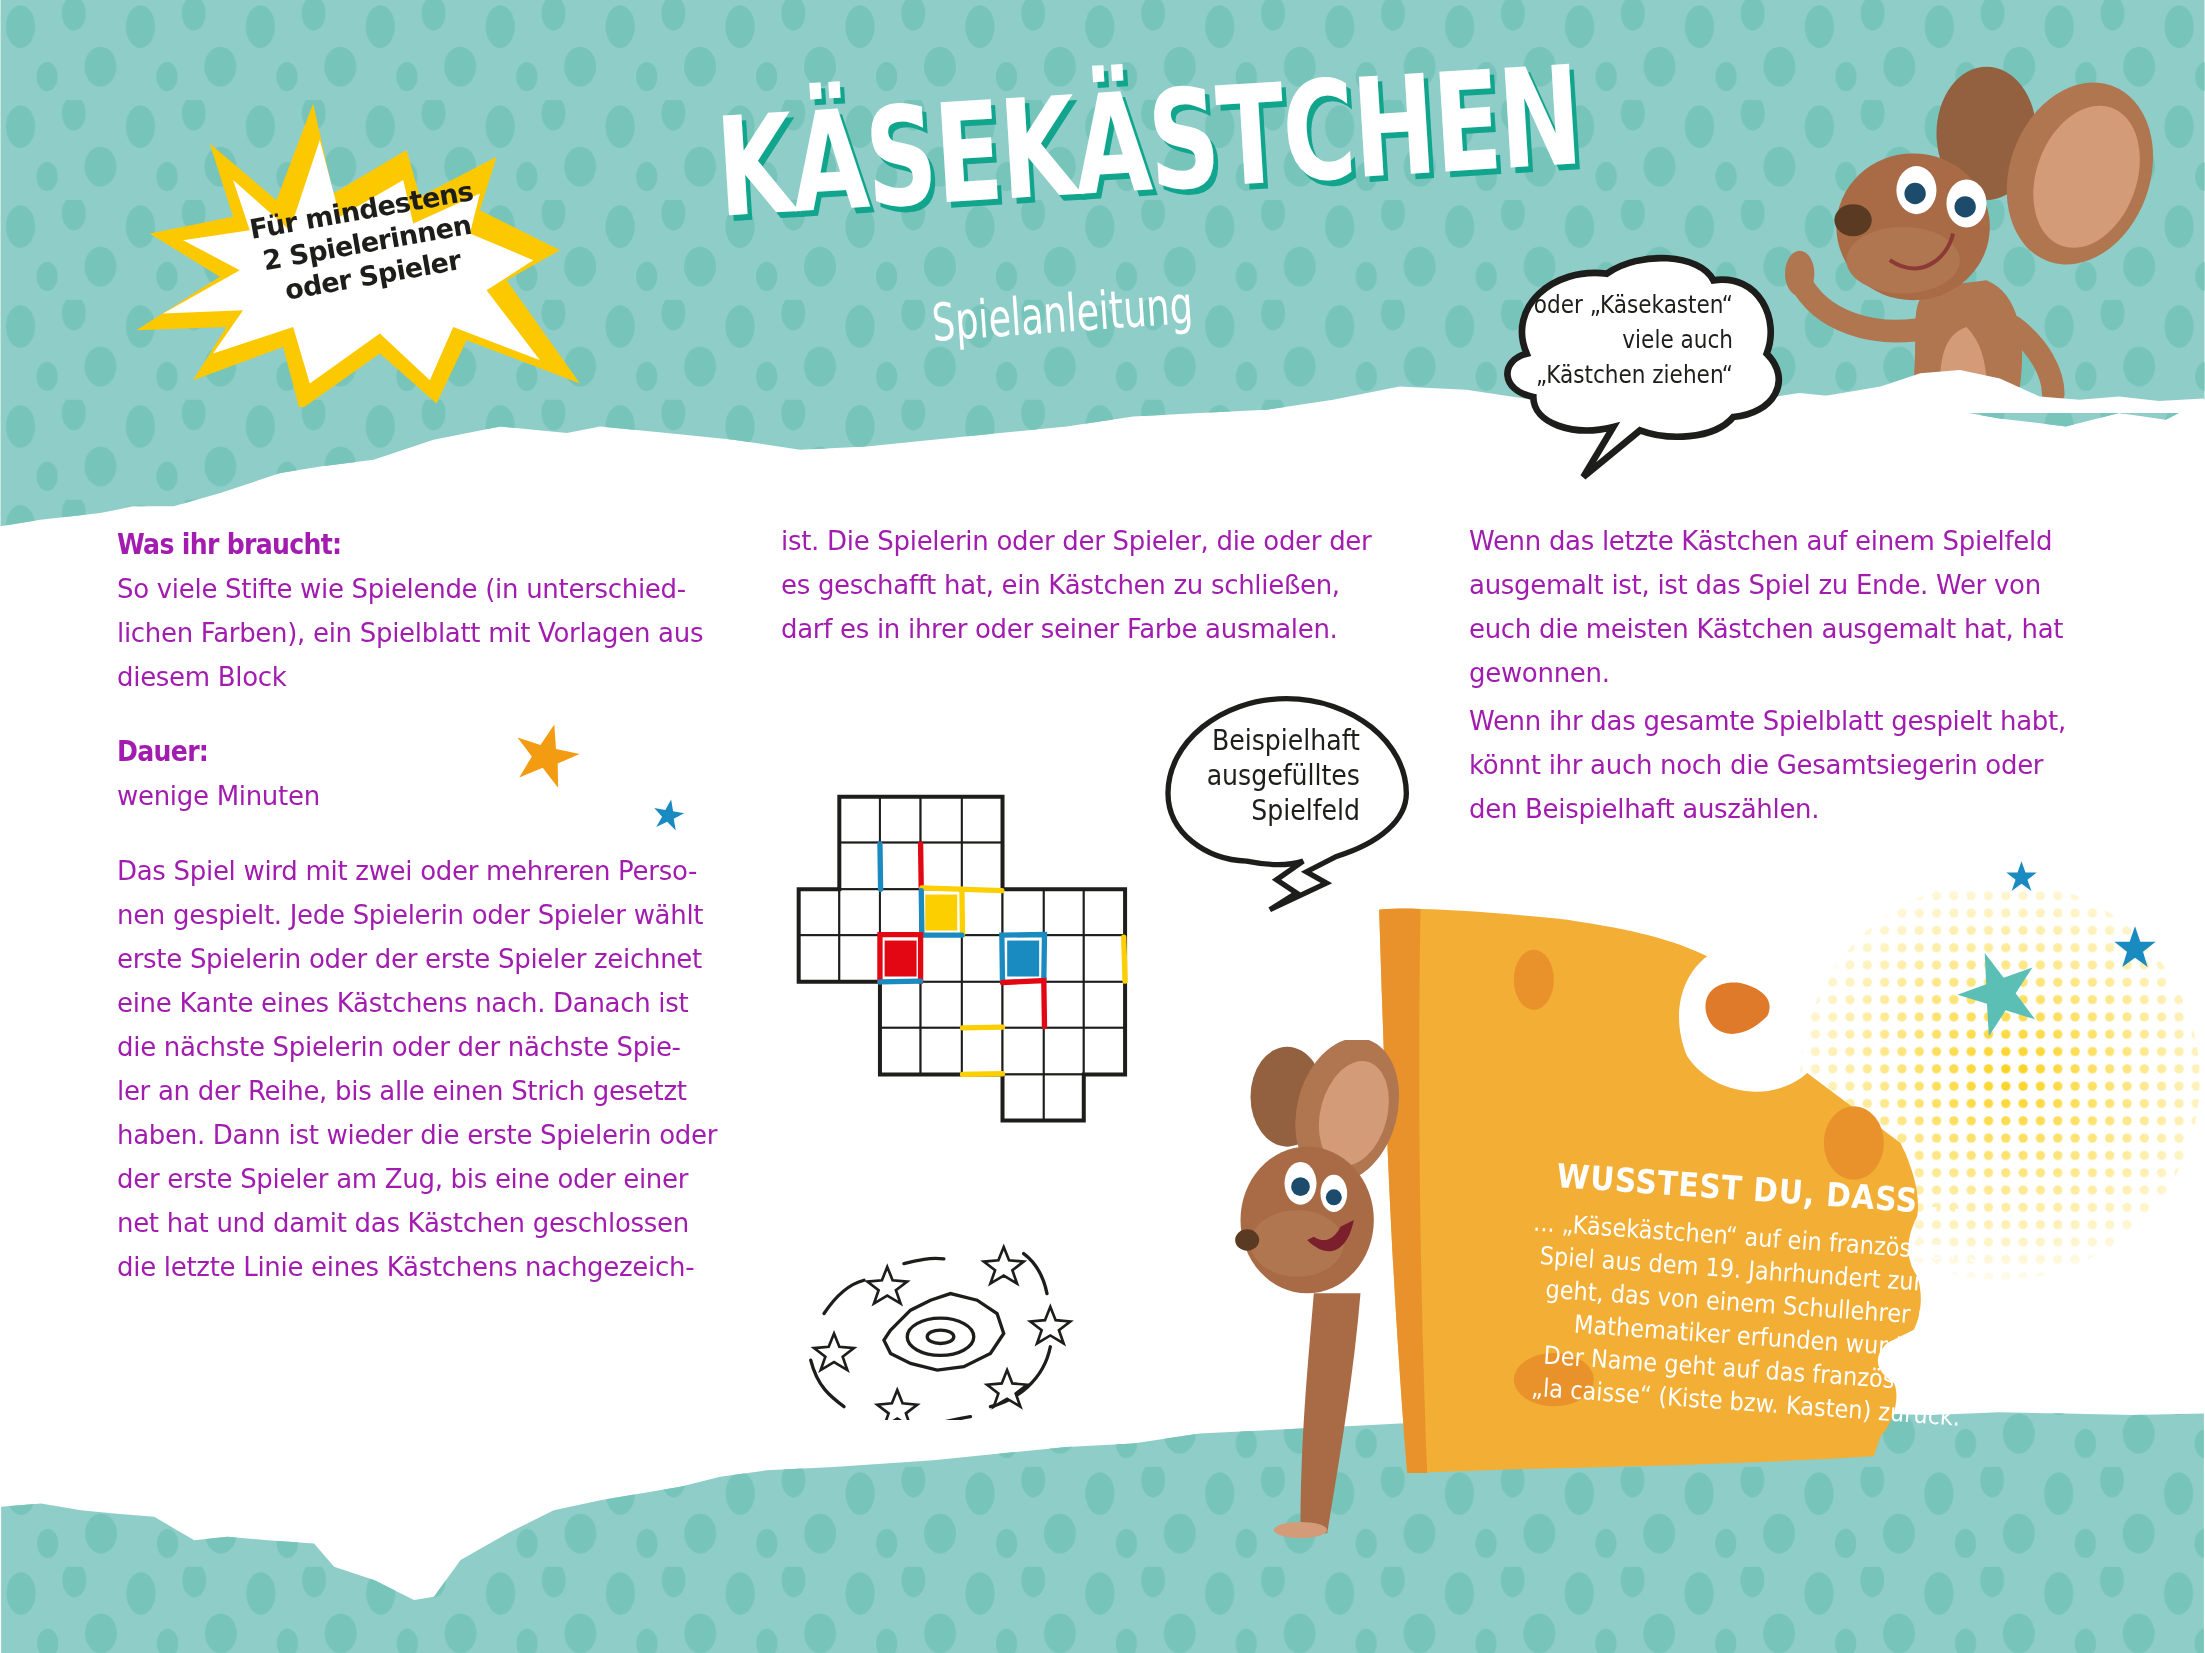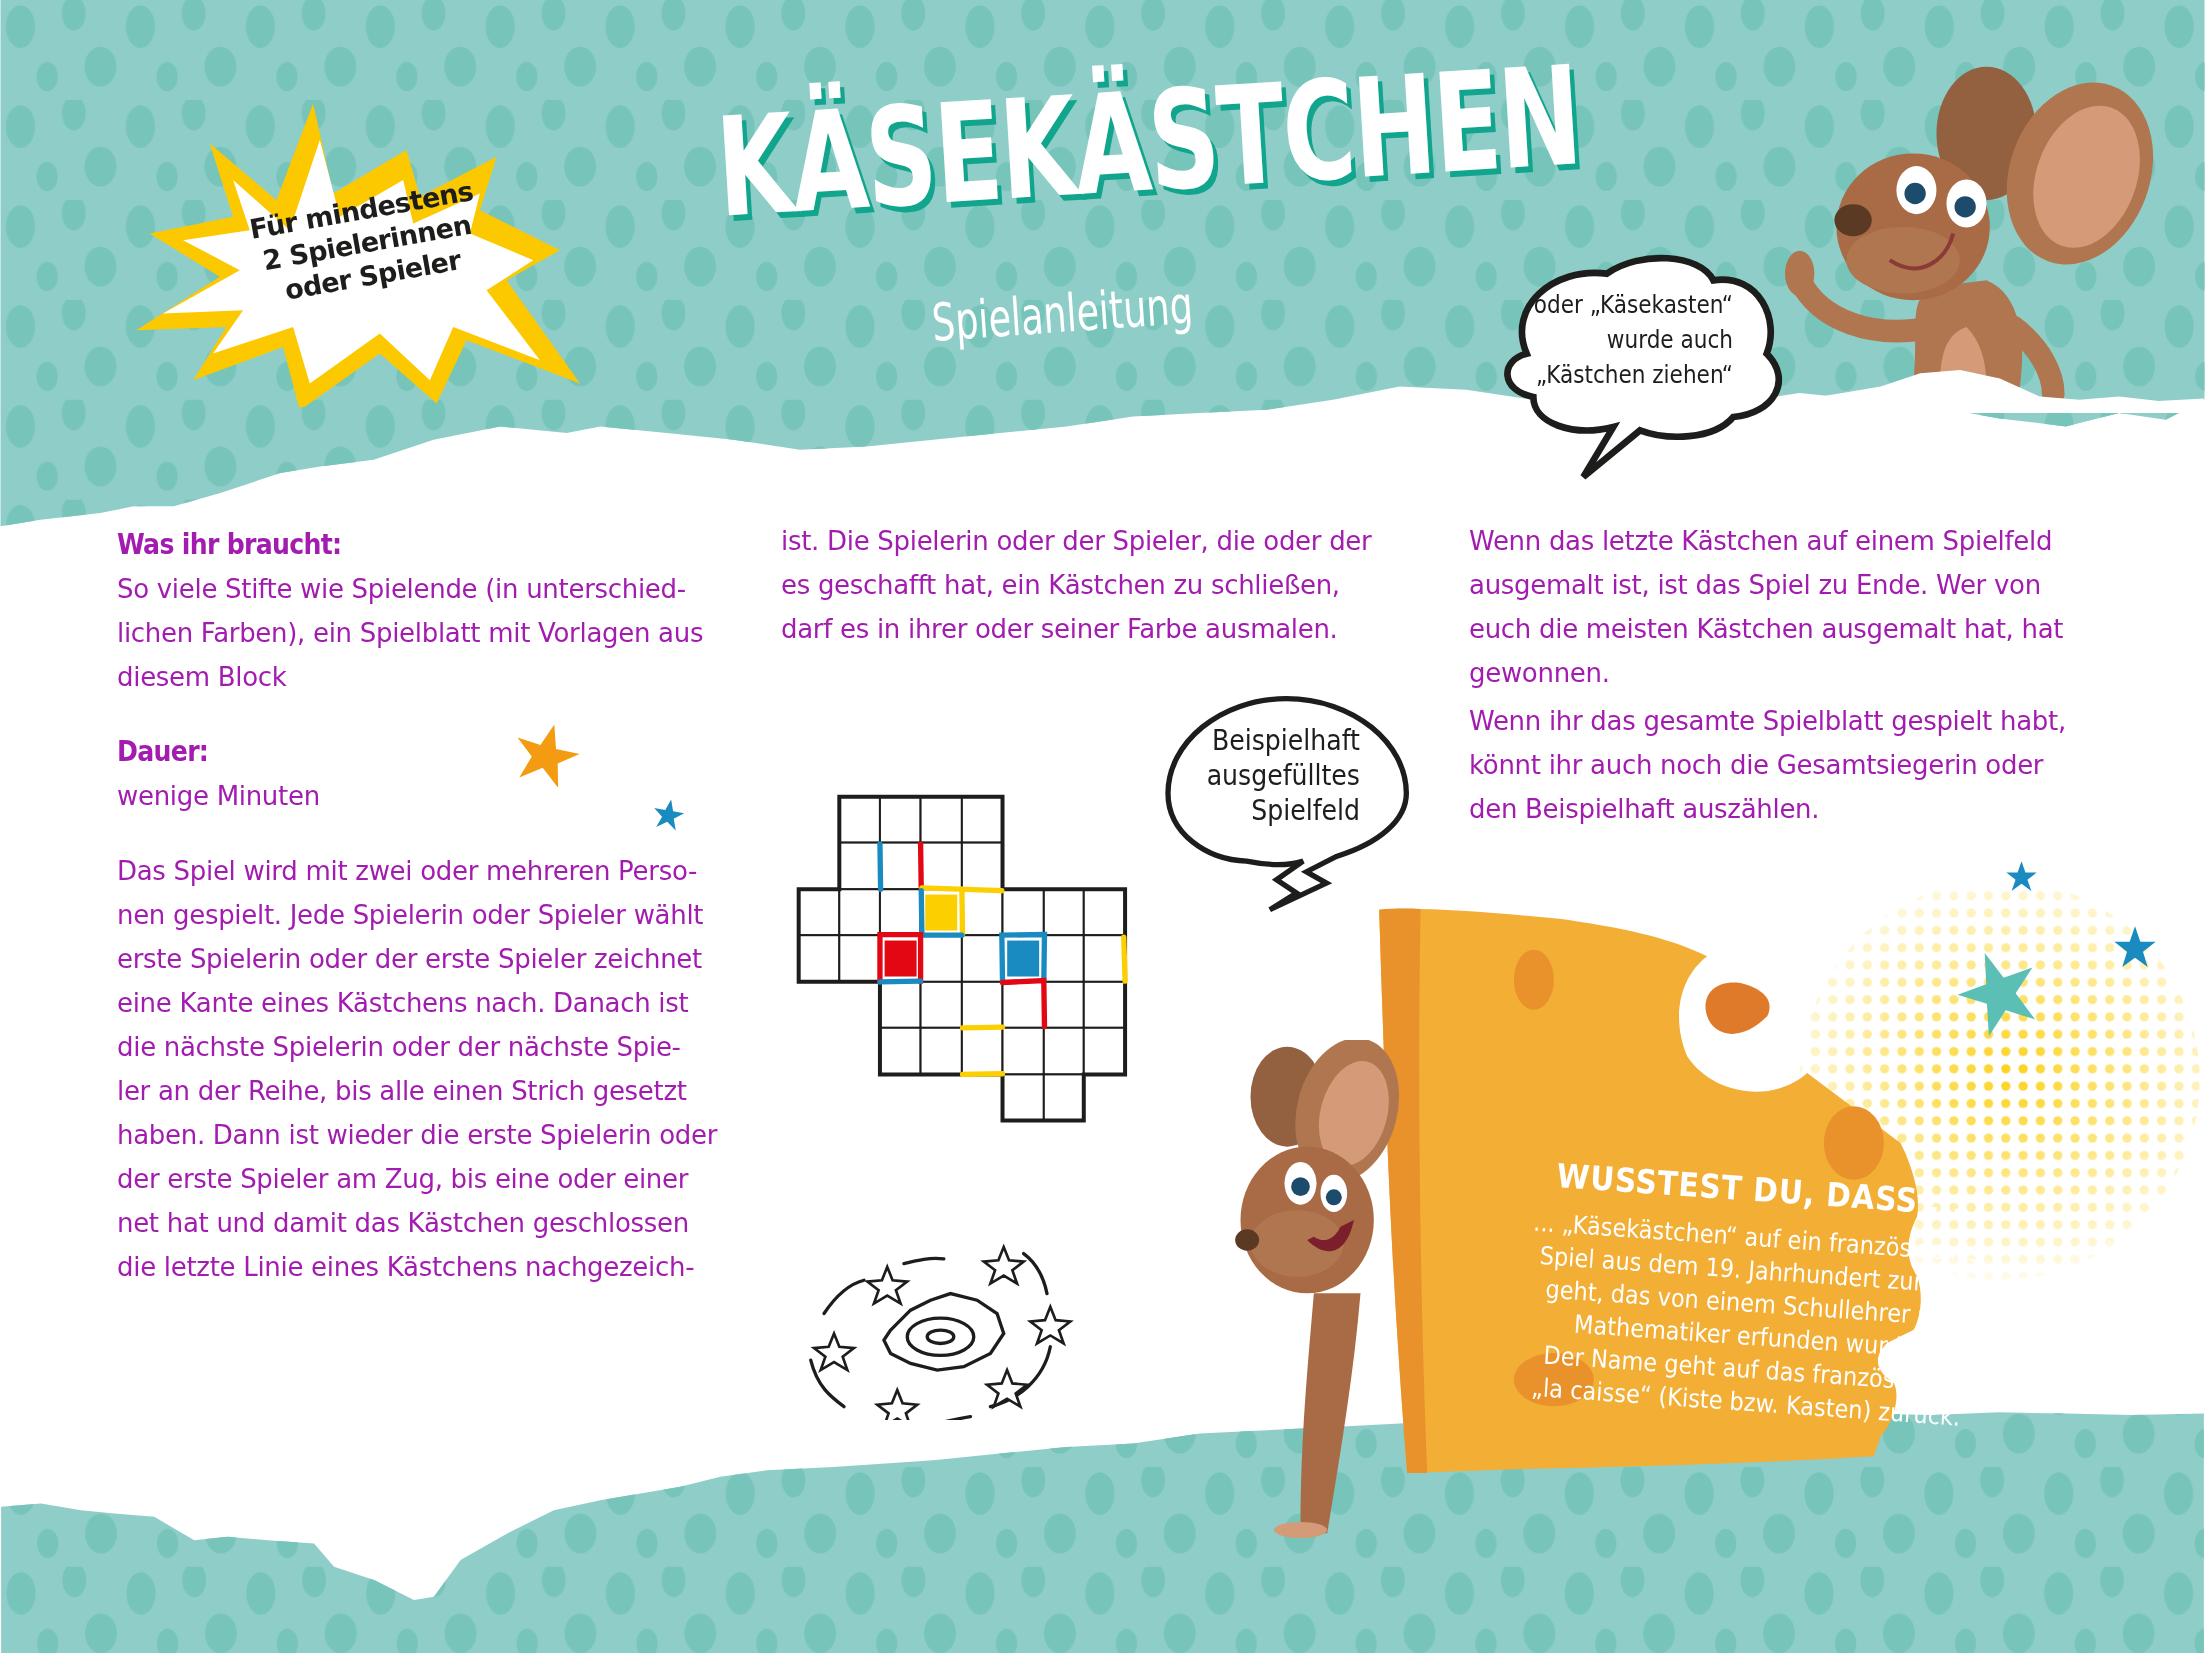--- a/index.html
+++ b/index.html
@@ -60,21 +60,21 @@
   <div>Für mindestens</div>
   <div>2 Spielerinnen</div>
   <div>oder Spieler</div>
 </div>
 
 <svg class="abs" style="left:1480px;top:247px" width="320" height="240" viewBox="0 0 480 360">
   <path d="M70,160 C40,90 110,30 190,40 C240,5 330,10 350,50 C420,40 450,110 430,160 C470,200 440,250 380,255 C350,290 280,290 240,275 L155,345 L200,270 C140,285 80,265 80,225 C30,215 30,170 70,160 Z" fill="#fff" stroke="#1d1d1b" stroke-width="10"></path>
 </svg>
 <div class="bubble-text" style="left:1533px;top:288px;width:200px;font-size:24px;line-height:35px;">
   <div>oder „Käsekasten“</div>
-  <div>wurde auch</div>
+  <div>viele auch</div>
   <div>„Kästchen ziehen“</div>
 </div>
 
 <svg class="abs" style="left:1773px;top:60px" width="427" height="347" viewBox="0 0 640 520">
   <ellipse cx="320" cy="110" rx="75" ry="100" fill="#93613f"></ellipse>
   <ellipse cx="460" cy="170" rx="105" ry="140" fill="#b07650" transform="rotate(20 460 170)"></ellipse>
   <ellipse cx="470" cy="175" rx="75" ry="110" fill="#d39b78" transform="rotate(20 470 175)"></ellipse>
   <path d="M210,490 C220,400 200,360 240,340 L320,330 C370,350 380,420 370,490 Z" fill="#b07650"></path>
   <path d="M250,490 C250,440 260,410 290,400 C310,420 320,450 320,490 Z" fill="#d39b78"></path>
   <ellipse cx="210" cy="250" rx="115" ry="110" fill="#a86b45"></ellipse>

